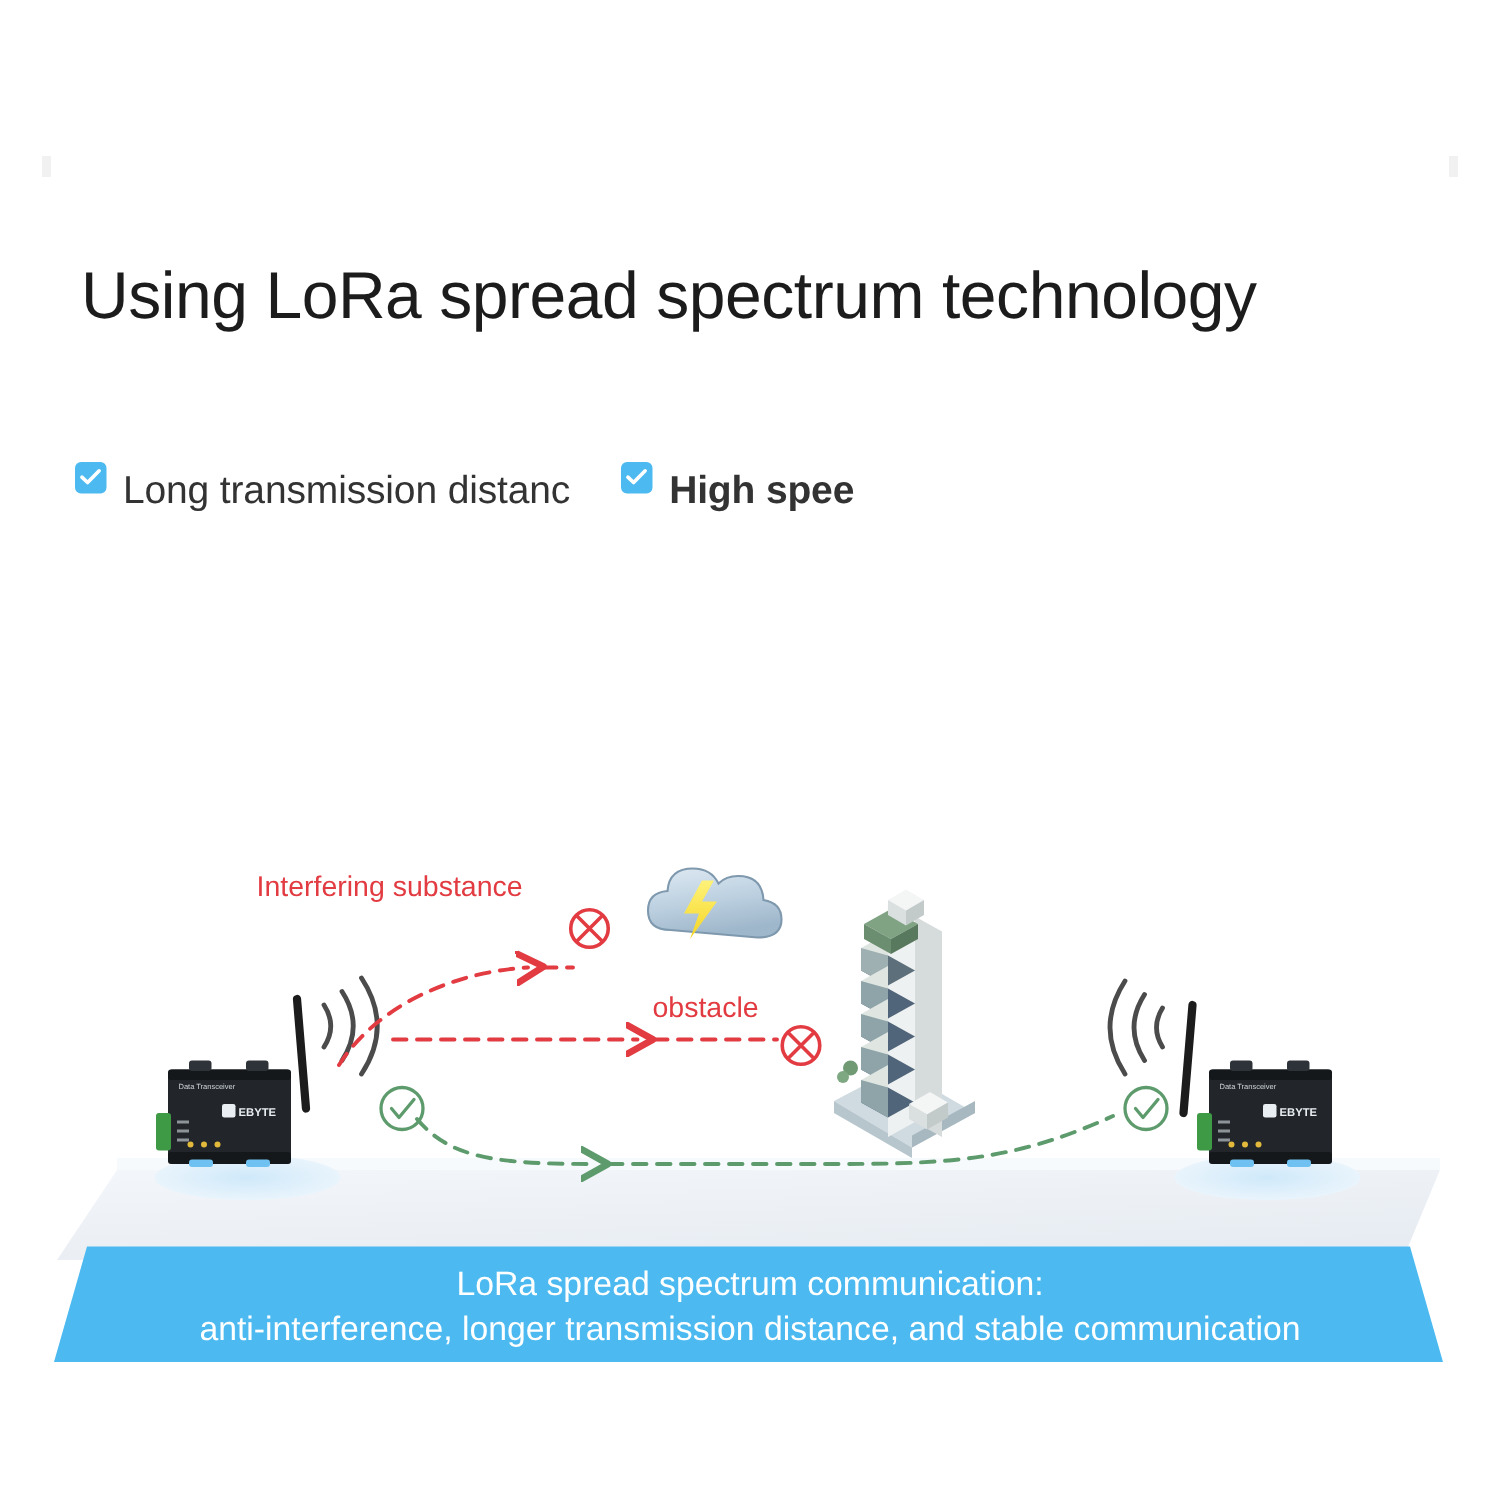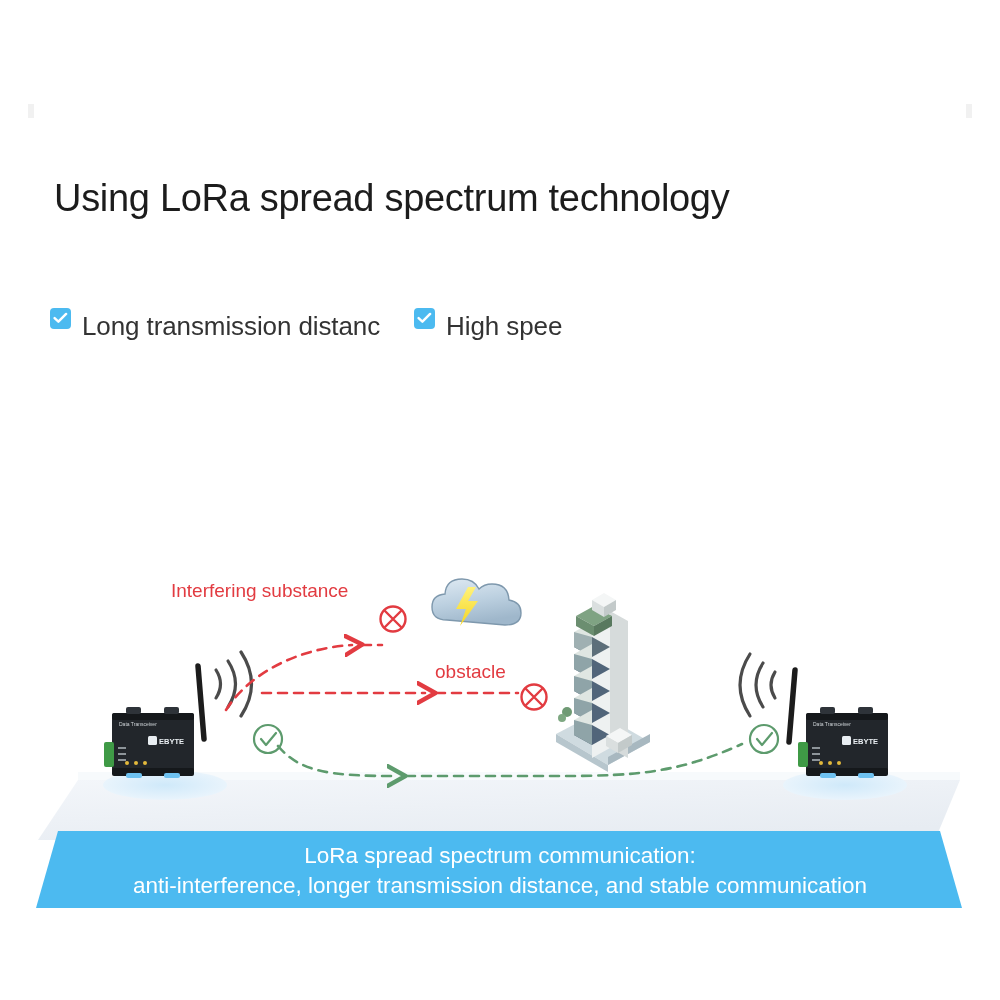--- a/index.html
+++ b/index.html
@@ -33,21 +33,21 @@
   }
   .edge-mark.left  { left: 28px;  top: 104px; }
   .edge-mark.right { left: 966px; top: 104px; }
 
   
   .headline {
     position: absolute;
     left: 54px;
     top: 168px;
     width: 910px;
-    font-size: 38px;
+    font-size: 44px;
     line-height: 60px;
     font-weight: 400;
     letter-spacing: -0.3px;
     color: #1c1c1c;
     white-space: nowrap;
     font-stretch: condensed;
   }
 
   
   .features {
@@ -57,21 +57,21 @@
     width: 920px;
     height: 40px;
     display: flex;
     align-items: center;
   }
   .feature {
     display: flex;
     align-items: center;
     white-space: nowrap;
   }
-  .feature + .feature { margin-left: 34px; }
+  .feature + .feature { margin-left: 34px; font-weight: bold; }
   .checkbox {
     width: 21px;
     height: 21px;
     border-radius: 4px;
     background: #4cbaf0;
     display: inline-flex;
     align-items: center;
     justify-content: center;
     flex: 0 0 auto;
     margin-right: 11px;

